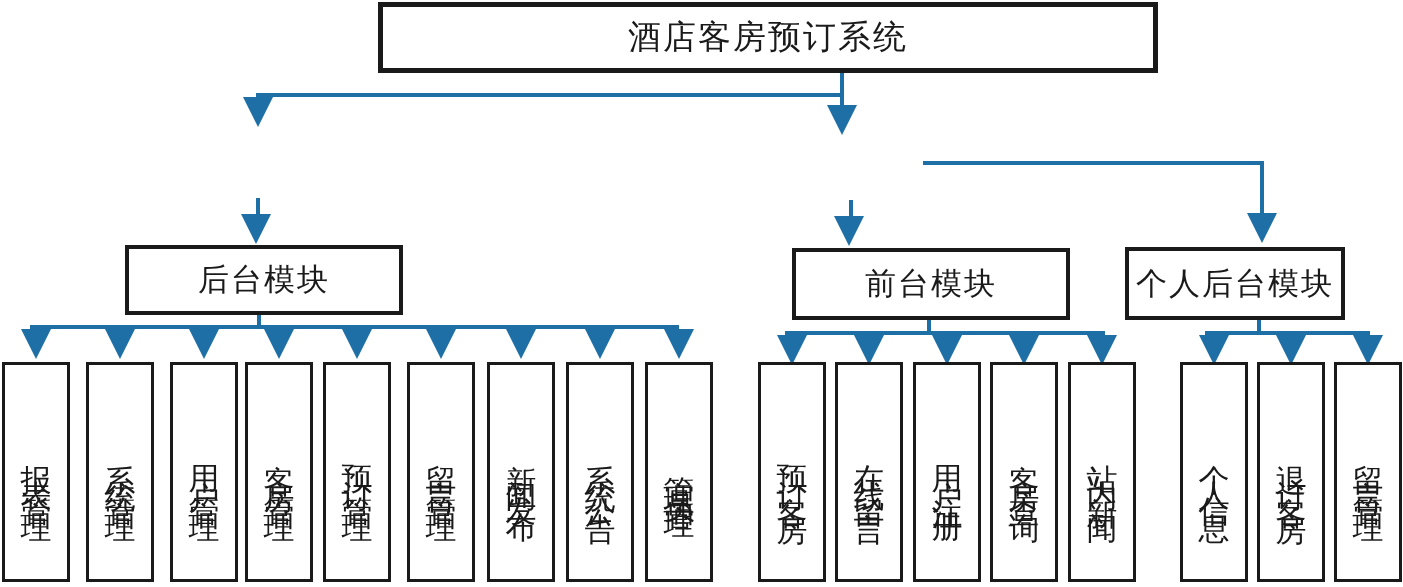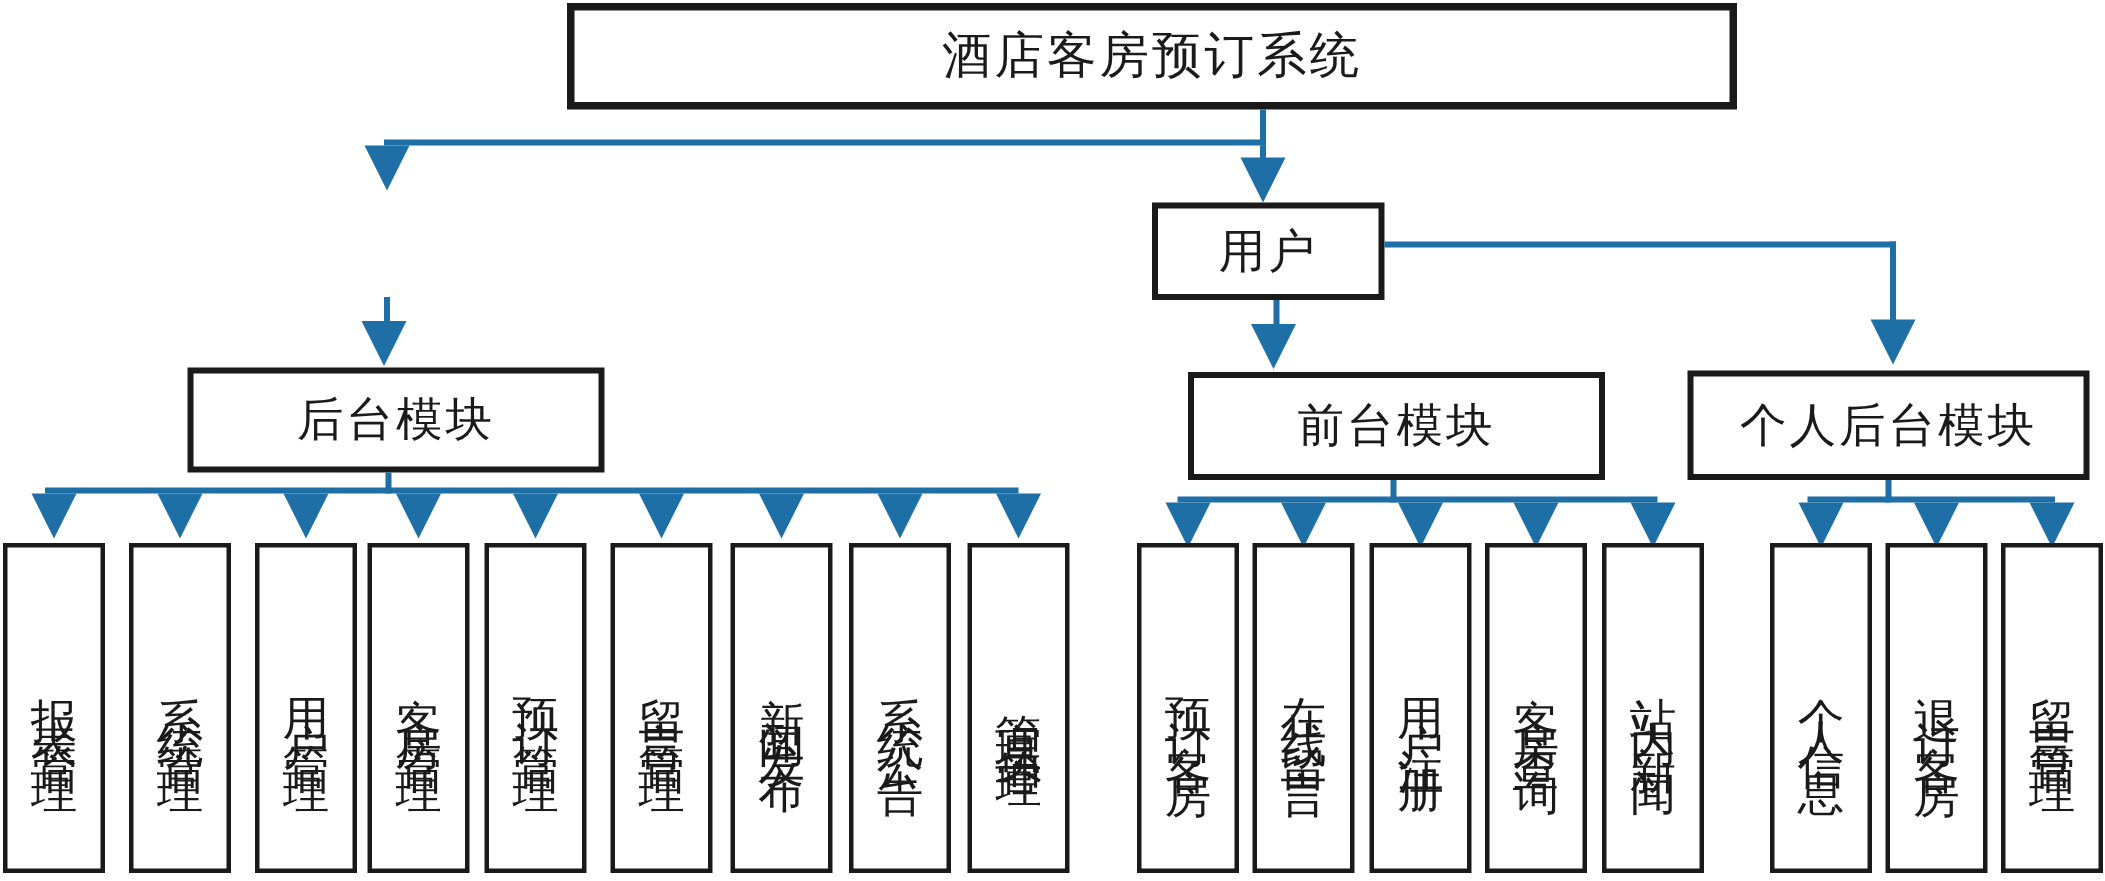--- a/index.html
+++ b/index.html
@@ -61,41 +61,38 @@
   <div class="node root" style="left:378px;top:2px;width:780px;height:71px;">
     <span>酒店客房预订系统</span>
   </div>
 
   <div class="line" style="left:840px;top:73px;width:4px;height:24px;"></div>
   <div class="line" style="left:256px;top:93px;width:588px;height:4px;"></div>
   <div class="arr" style="left:243px;top:97px;"></div>
   <div class="line" style="left:840px;top:97px;width:4px;height:10px;"></div>
   <div class="arr" style="left:827px;top:105px;"></div>
 
-  <div class="node" style="left:768px;top:135px;width:155px;height:65px;">
-    <span>用户</span>
-  </div>
 
   <div class="line" style="left:256px;top:198px;width:4px;height:18px;"></div>
   <div class="arr" style="left:241px;top:214px;"></div>
 
   <div class="line" style="left:849px;top:200px;width:4px;height:18px;"></div>
   <div class="arr" style="left:834px;top:216px;"></div>
 
   <div class="line" style="left:923px;top:161px;width:341px;height:4px;"></div>
   <div class="line" style="left:1260px;top:161px;width:4px;height:54px;"></div>
   <div class="arr" style="left:1247px;top:213px;"></div>
 
   <div class="node" style="left:792px;top:248px;width:278px;height:72px;">
     <span>前台模块</span>
   </div>
   <div class="node" style="left:125px;top:245px;width:278px;height:70px;">
     <span>后台模块</span>
   </div>
-  <div class="node" style="left:1125px;top:247px;width:268px;height:73px;">
+  <div class="node" style="left:1125px;top:247px;width:220px;height:73px;">
     <span>个人后台模块</span>
   </div>
 
   <div class="line" style="left:257px;top:315px;width:4px;height:14px;"></div>
   <div class="line" style="left:30px;top:325px;width:649px;height:4px;"></div>
   <div class="arr" style="left:21px;top:329px;"></div>
   <div class="arr" style="left:105px;top:329px;"></div>
   <div class="arr" style="left:189px;top:329px;"></div>
   <div class="arr" style="left:264px;top:329px;"></div>
   <div class="arr" style="left:342px;top:329px;"></div>

